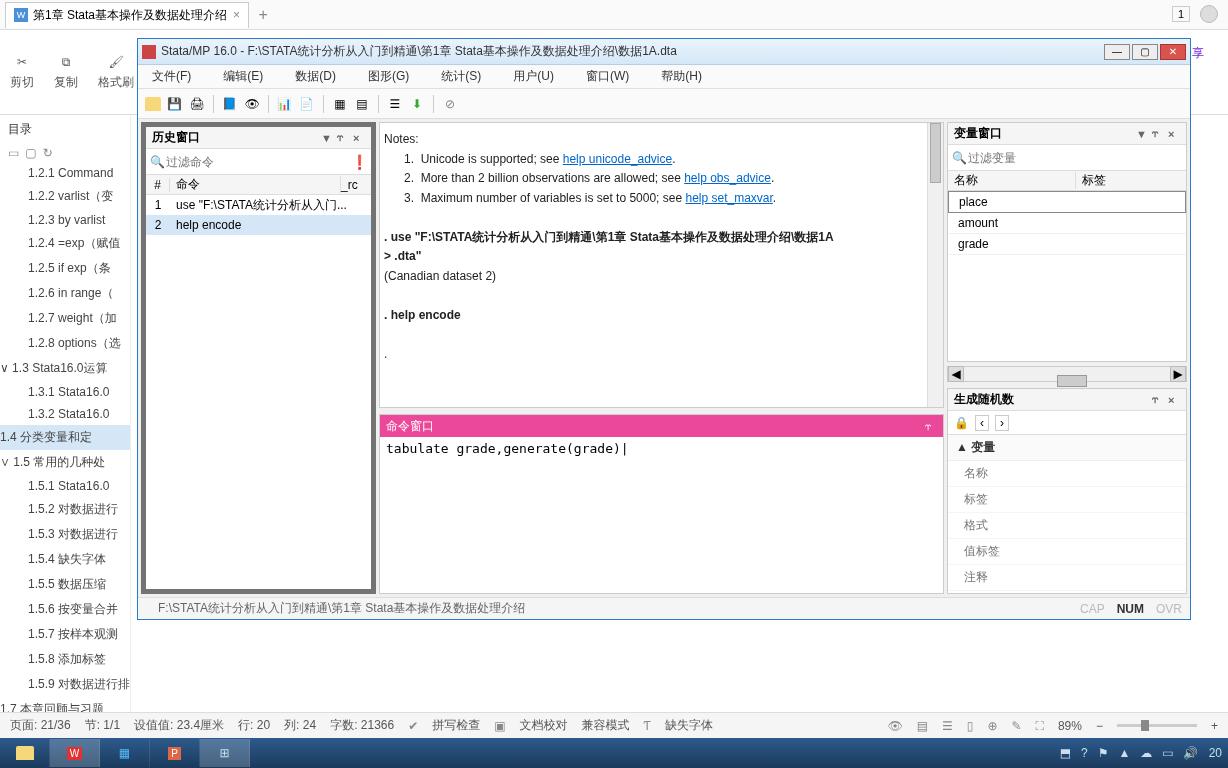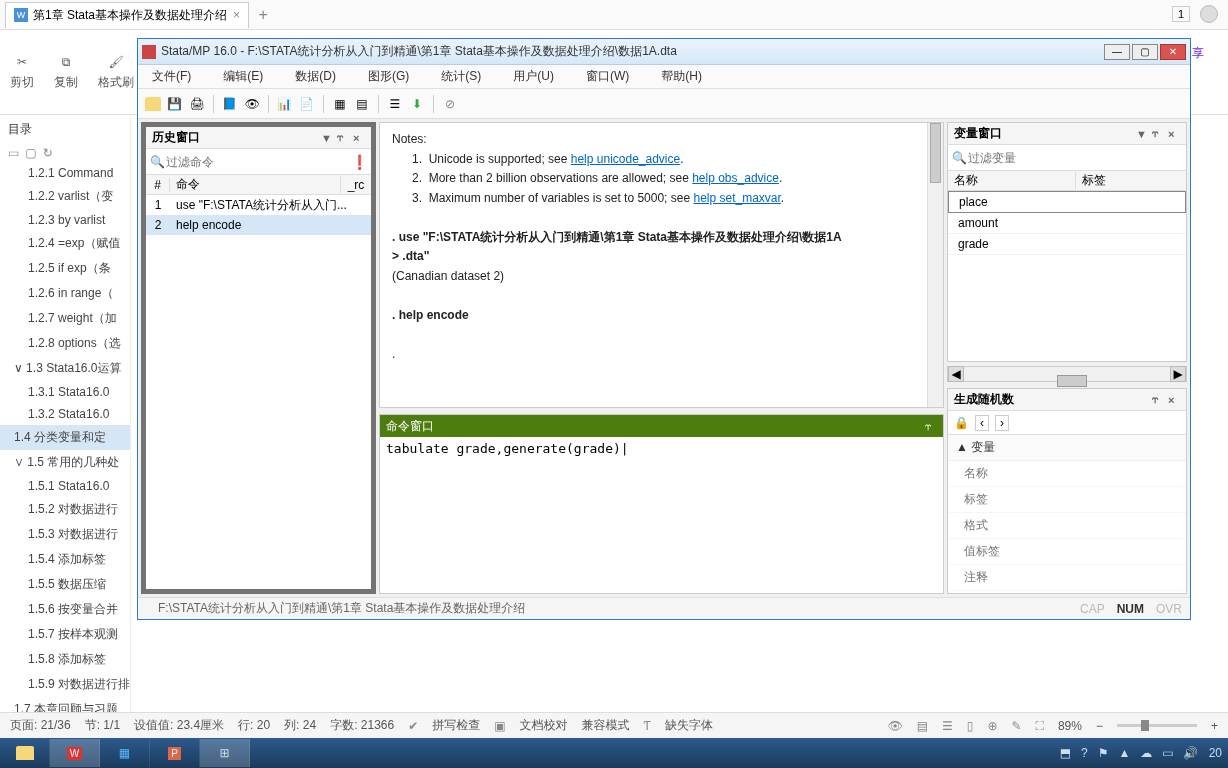--- a/index.html
+++ b/index.html
@@ -13,21 +13,21 @@
 .tr-badge{border:1px solid #ccc;padding:1px 5px;font-size:11px}
 .tr-avatar{width:18px;height:18px;border-radius:50%;background:#ddd;border:1px solid #bbb}
 .wps-toolbar{height:85px;border-bottom:1px solid #ddd;display:flex}
 .wps-tool{display:flex;flex-direction:column;align-items:center;justify-content:center;padding:0 10px;font-size:11px;color:#555}
 .wps-tool-ico{width:18px;height:18px;margin-bottom:3px;display:flex;align-items:center;justify-content:center}
 .share-btn{position:absolute;right:24px;top:45px;font-size:12px;color:#6d28d9}
 .left-panel{position:absolute;left:0;top:115px;width:131px;bottom:40px;background:#fff;border-right:1px solid #eee;overflow:hidden}
 .toc-title{font-size:12px;padding:6px 8px;color:#333}
 .toc-icons{padding:2px 8px;display:flex;gap:6px;color:#888}
 .toc-item{padding:4px 4px 4px 28px;font-size:12px;color:#444;white-space:nowrap;overflow:hidden}
-.toc-item.l1{padding-left:14px}
+.toc-item.l1{padding-left:0}
 .toc-item.sel{background:#d5e6f7}
 .stata-window{position:absolute;left:137px;top:38px;width:1054px;height:582px;background:#f0f0f0;border:1px solid #2b79c7;display:flex;flex-direction:column}
 .stata-titlebar{height:26px;background:linear-gradient(#eaf3fc,#d5e8f8);border-bottom:1px solid #bcd;display:flex;align-items:center;padding:0 4px}
 .stata-titlebar .ico{width:14px;height:14px;background:#c44;margin-right:5px;display:inline-block}
 .stata-titlebar .title{flex:1;color:#333}
 .win-btns{display:flex;gap:2px}
 .win-btn{width:26px;height:16px;border:1px solid #888;background:#eee;display:flex;align-items:center;justify-content:center;font-size:10px}
 .win-btn.close{background:#d9534f;color:#fff;border-color:#a33}
 .stata-menu{height:24px;background:#fafafa;display:flex;align-items:center;padding:0 6px;gap:16px;border-bottom:1px solid #e0e0e0}
 .stata-menu span{padding:2px 8px;color:#333}
@@ -39,50 +39,50 @@
 .pane-hdr{height:22px;background:#f5f5f5;border-bottom:1px solid #ddd;display:flex;align-items:center;padding:0 6px;font-weight:bold}
 .pane-hdr .sp{flex:1}
 .pane-ico{width:12px;margin-left:4px;color:#666;font-size:11px}
 .filter-row{display:flex;align-items:center;height:26px;border-bottom:1px solid #ddd;padding:0 4px}
 .filter-row .mag{width:16px;color:#888}
 .filter-row input{flex:1;border:none;outline:none;color:#888;background:transparent}
 .filter-row .warn{width:16px;color:#333;font-size:14px}
 .hist-hdr{display:flex;background:#f5f5f5;border-bottom:1px solid #ddd;height:20px;align-items:center}
 .hist-hdr .c1{width:24px;text-align:center;border-right:1px solid #ddd}
 .hist-hdr .c2{flex:1;padding-left:6px;border-right:1px solid #ddd}
-.hist-hdr .c3{width:30px;text-align:center}
+.hist-hdr .c3{width:30px;text-align:left}
 .hist-row{display:flex;height:20px;align-items:center}
 .hist-row.sel{background:#d5e6f7}
 .hist-row .c1{width:24px;text-align:center}
 .hist-row .c2{flex:1;padding-left:6px;white-space:nowrap;overflow:hidden}
 .center-col{flex:1;display:flex;flex-direction:column;margin:3px 0}
 .results-pane{flex:1;border:1px solid #ccc;background:#fff;position:relative}
-.results-inner{font-family:Consolas,monospace;font-size:13px;padding:6px 12px;line-height:1.5;white-space:pre;color:#222}
+.results-inner{font-family:Consolas,monospace;font-size:13px;padding:6px 4px;line-height:1.5;white-space:pre;color:#222}
 .results-inner a{color:#0066cc;text-decoration:underline}
 .cmd-pane{height:180px;border:1px solid #ccc;background:#fff;margin-top:6px;display:flex;flex-direction:column}
-.cmd-hdr{height:22px;background:#4d7c0f;color:#fff;display:flex;align-items:center;padding:0 6px}
+.cmd-hdr{height:22px;background:#ec4899;color:#fff;display:flex;align-items:center;padding:0 6px}
 .cmd-hdr .sp{flex:1}
 .cmd-input{flex:1;font-family:Consolas,monospace;font-size:13px;padding:4px 6px;border:none;outline:none;resize:none}
 .right-col{width:240px;display:flex;flex-direction:column;margin:3px}
 .var-pane{border:1px solid #ccc;background:#fff;height:240px;display:flex;flex-direction:column}
 .var-hdr{display:flex;background:#f5f5f5;border-bottom:1px solid #ddd;height:20px;align-items:center}
 .var-hdr .vc1{flex:1;padding-left:6px;border-right:1px solid #ddd}
 .var-hdr .vc2{width:110px;padding-left:6px}
 .var-row{padding:3px 10px;border-bottom:1px solid #f0f0f0}
 .var-row.sel{border:1px solid #888}
 .hscroll{height:16px;background:#f0f0f0;border:1px solid #ccc;margin-top:4px;display:flex;align-items:center}
 .hscroll .arr{width:16px;text-align:center;background:#ddd;border:1px solid #bbb}
 .hscroll .track{flex:1;position:relative}
 .hscroll .thumb{position:absolute;left:45%;width:30px;height:12px;background:#ccc;border:1px solid #999;top:1px}
 .prop-pane{border:1px solid #ccc;background:#fff;flex:1;margin-top:6px;display:flex;flex-direction:column}
 .prop-tb{height:24px;display:flex;align-items:center;gap:6px;padding:0 6px;border-bottom:1px solid #ddd}
 .prop-lock{color:#888}
 .prop-nav{border:1px solid #ccc;padding:0 4px}
 .prop-sect{padding:4px 8px;background:#fafafa;border-bottom:1px solid #eee}
-.prop-sect.h{font-weight:normal;color:#333}
+.prop-sect.h{font-weight:bold;color:#333}
 .prop-row{padding:4px 16px;color:#777;border-bottom:1px solid #f5f5f5}
 .stata-status{height:22px;background:#f5f5f5;border-top:1px solid #ddd;display:flex;align-items:center;padding:0 8px;color:#666}
 .stata-status .sp{flex:1}
 .stata-status span{margin-left:12px}
 .wps-status{position:absolute;bottom:30px;left:0;right:0;height:26px;background:#f5f5f5;border-top:1px solid #ddd;display:flex;align-items:center;padding:0 10px;gap:14px;color:#555;font-size:11px}
 .wps-status .sp{flex:1}
 .wps-status .ico{color:#888}
 .zoom-slider{width:80px;height:3px;background:#ccc;position:relative}
 .zoom-slider::after{content:"";position:absolute;left:30%;top:-4px;width:8px;height:11px;background:#888}
 .taskbar{position:absolute;bottom:0;left:0;right:0;height:30px;background:linear-gradient(#2d5a8c,#1a3a5c);display:flex;align-items:center}
@@ -148,21 +148,21 @@
       <div class="toc-item">1.2.7 weight（加</div>
       <div class="toc-item">1.2.8 options（选</div>
       <div class="toc-item l1">∨ 1.3   Stata16.0运算</div>
       <div class="toc-item">1.3.1 Stata16.0</div>
       <div class="toc-item">1.3.2 Stata16.0</div>
       <div class="toc-item l1 sel">1.4   分类变量和定</div>
       <div class="toc-item l1">∨ 1.5   常用的几种处</div>
       <div class="toc-item">1.5.1 Stata16.0</div>
       <div class="toc-item">1.5.2 对数据进行</div>
       <div class="toc-item">1.5.3 对数据进行</div>
-      <div class="toc-item">1.5.4 添加标签</div>
+      <div class="toc-item">1.5.4 缺失字体</div>
       <div class="toc-item">1.5.5 数据压缩</div>
       <div class="toc-item">1.5.6 按变量合并</div>
       <div class="toc-item">1.5.7 按样本观测</div>
       <div class="toc-item">1.5.8 添加标签</div>
       <div class="toc-item">1.5.9 对数据进行排序</div>
       <div class="toc-item l1">1.7   本章回顾与习题</div>
     </div>
 </div>
 
 <div class="stata-window">

